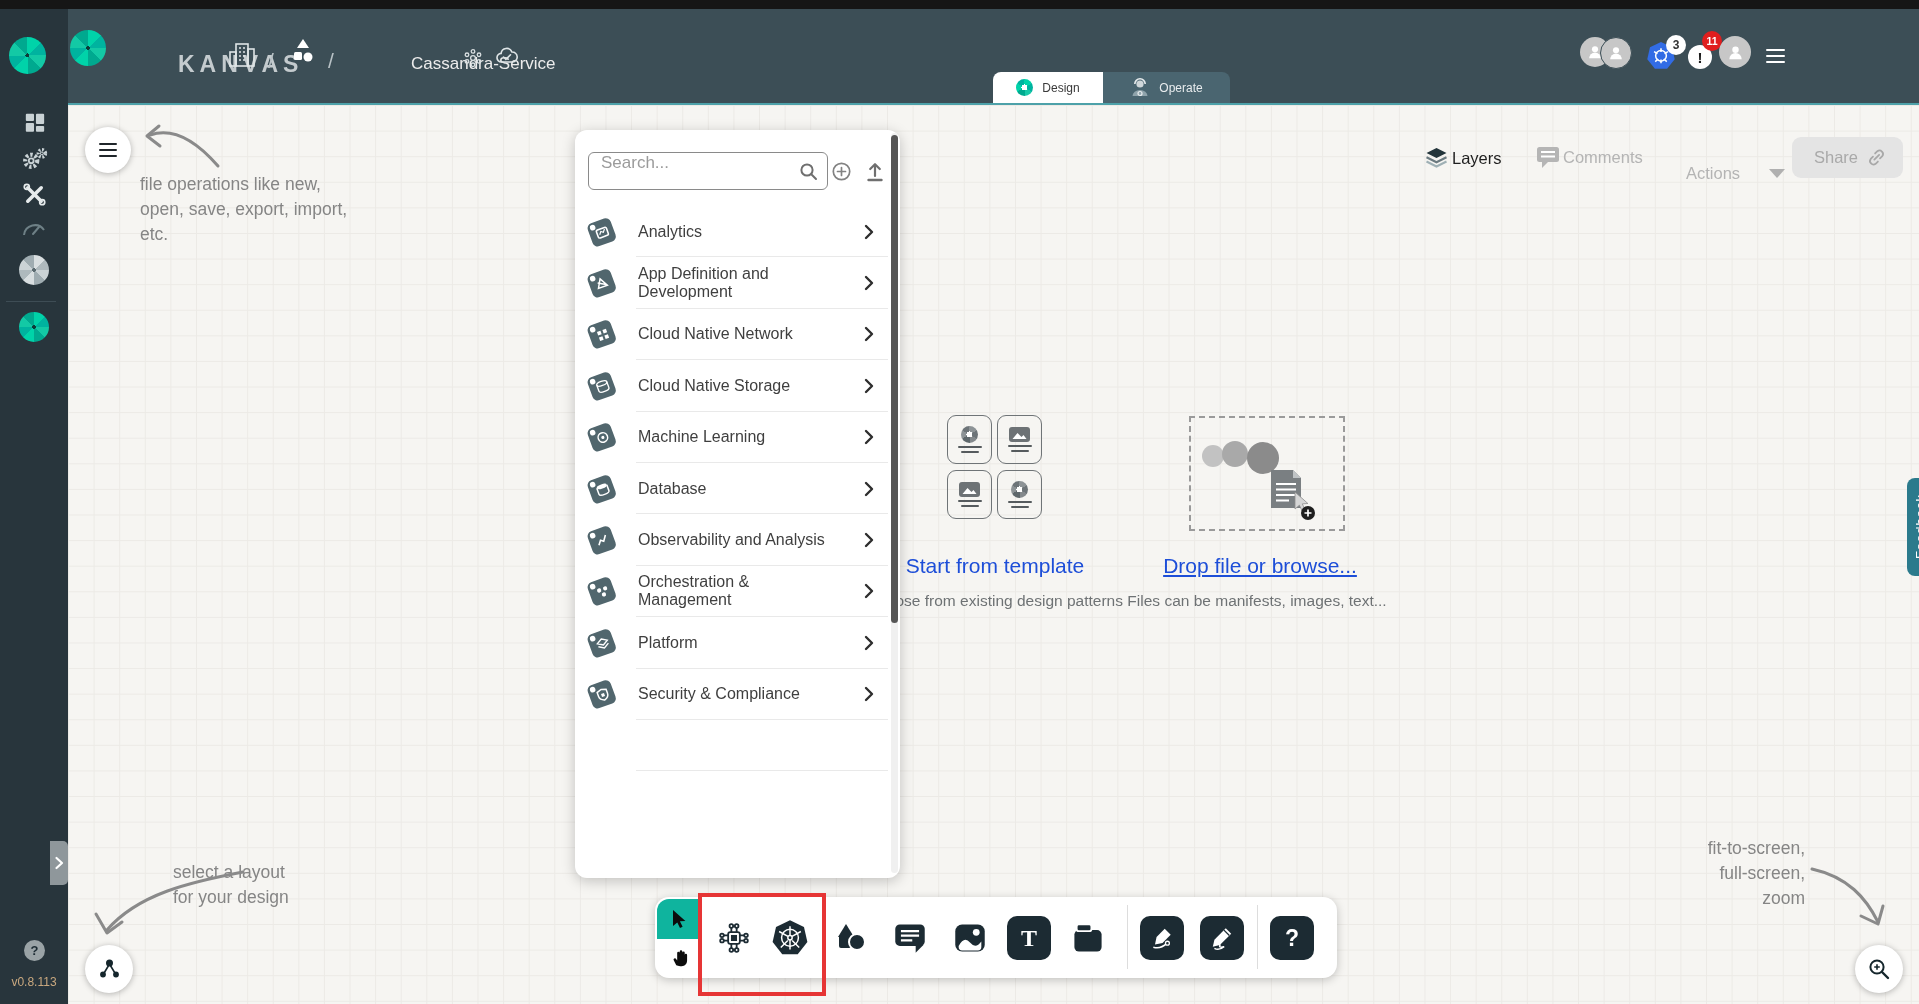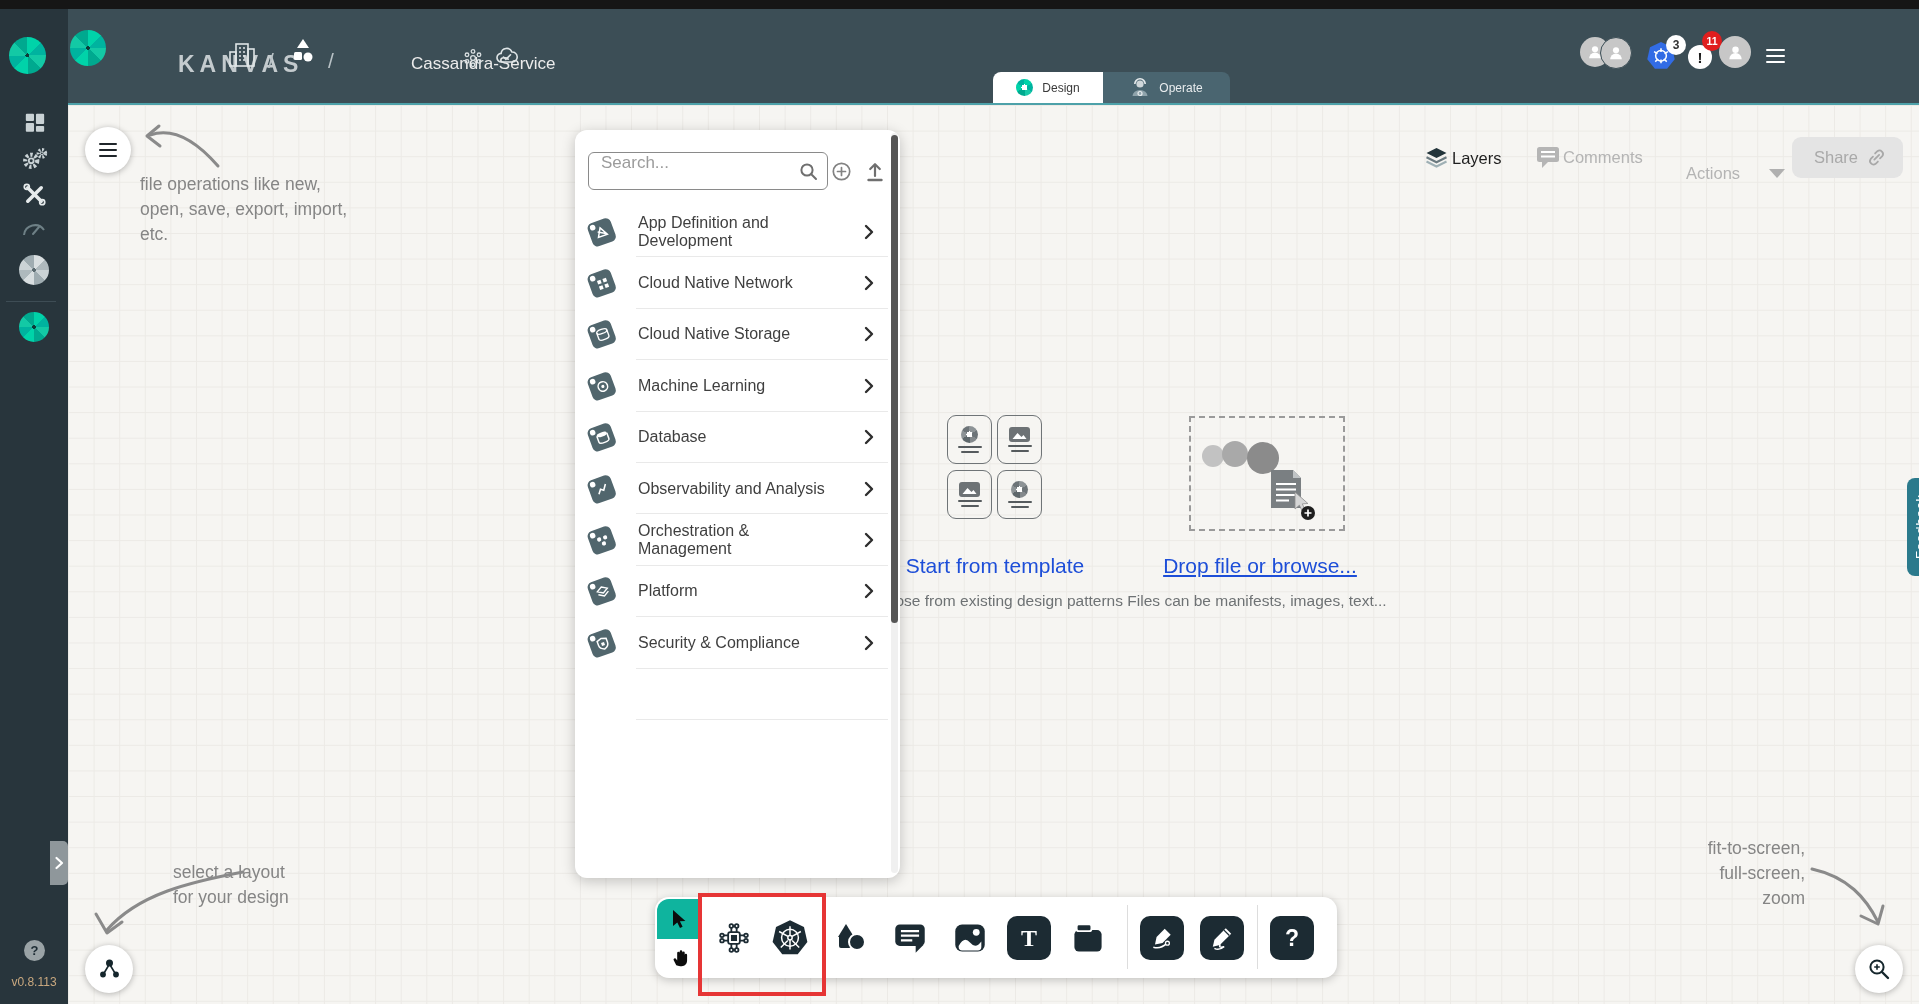--- a/index.html
+++ b/index.html
@@ -349,20 +349,34 @@
       <path d="M10 15 V3.5 M5.2 8 L10 3.2 L14.8 8" fill="none" stroke="#6f6f6f" stroke-width="2.2" stroke-linecap="round" stroke-linejoin="round"></path>
       <path d="M3.5 19 h13" stroke="#6f6f6f" stroke-width="2.4" stroke-linecap="round"></path>
     </svg>
 
     <div id="cat-list">
       <div class="cat-row">
         <svg width="36" height="38" viewBox="0 0 34 34">
             <g transform="rotate(-20 17 17)">
               <rect x="6" y="6" width="23" height="23" rx="5" fill="#51666D"></rect>
               <circle cx="11" cy="10.5" r="2.6" fill="#fff"></circle>
+              <rect x="13" y="14" width="10" height="8" rx="1.5" fill="none" stroke="#fff" stroke-width="1.5"></rect>
+              <path d="M15 19 l2-2.5 2 1.5 2-2.5" stroke="#fff" stroke-width="1.1" fill="none"></path>
+            </g>
+          </svg>
+        <span class="cat-label">Analytics</span>
+        <svg width="10" height="16" viewBox="0 0 10 16">
+            <polyline points="2,2 8,8 2,14" fill="none" stroke="#2e2e2e" stroke-width="2.4" stroke-linecap="round" stroke-linejoin="round"></polyline>
+          </svg>
+      </div>
+      <div class="cat-row">
+        <svg width="36" height="38" viewBox="0 0 34 34">
+            <g transform="rotate(-20 17 17)">
+              <rect x="6" y="6" width="23" height="23" rx="5" fill="#51666D"></rect>
+              <circle cx="11" cy="10.5" r="2.6" fill="#fff"></circle>
               <path d="M17.5 13 l4.5 8 h-9 Z M14 16 l7 4" fill="none" stroke="#fff" stroke-width="1.4"></path>
             </g>
           </svg>
         <span class="cat-label">App Definition and Development</span>
         <svg width="10" height="16" viewBox="0 0 10 16">
             <polyline points="2,2 8,8 2,14" fill="none" stroke="#2e2e2e" stroke-width="2.4" stroke-linecap="round" stroke-linejoin="round"></polyline>
           </svg>
       </div>
       <div class="cat-row">
         <svg width="36" height="38" viewBox="0 0 34 34">

